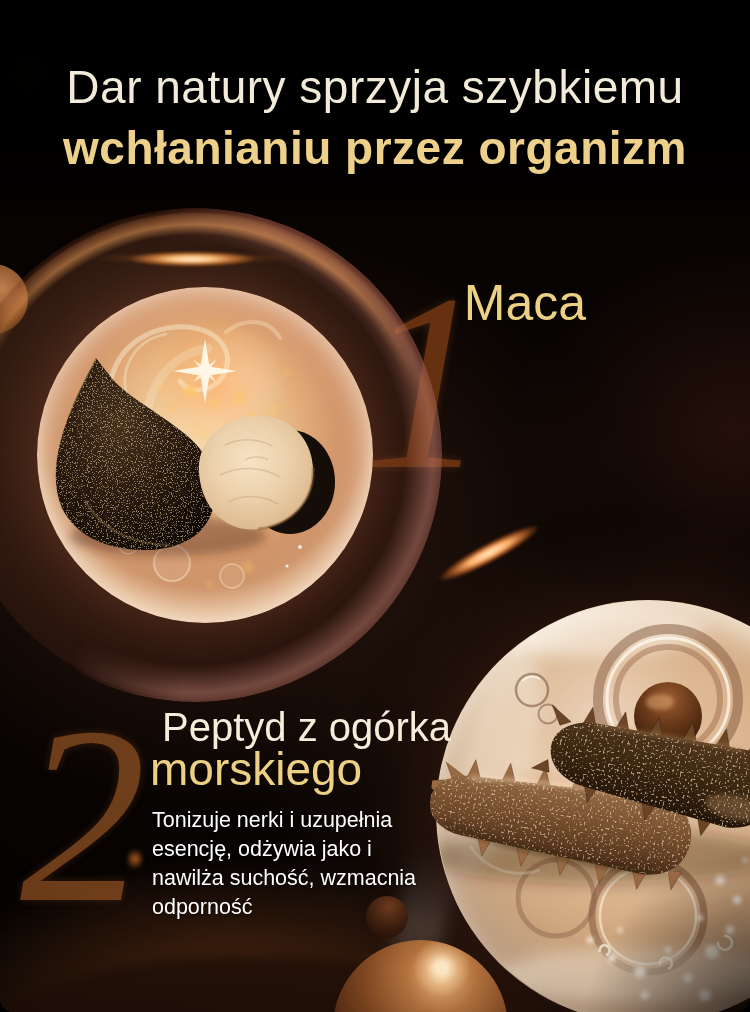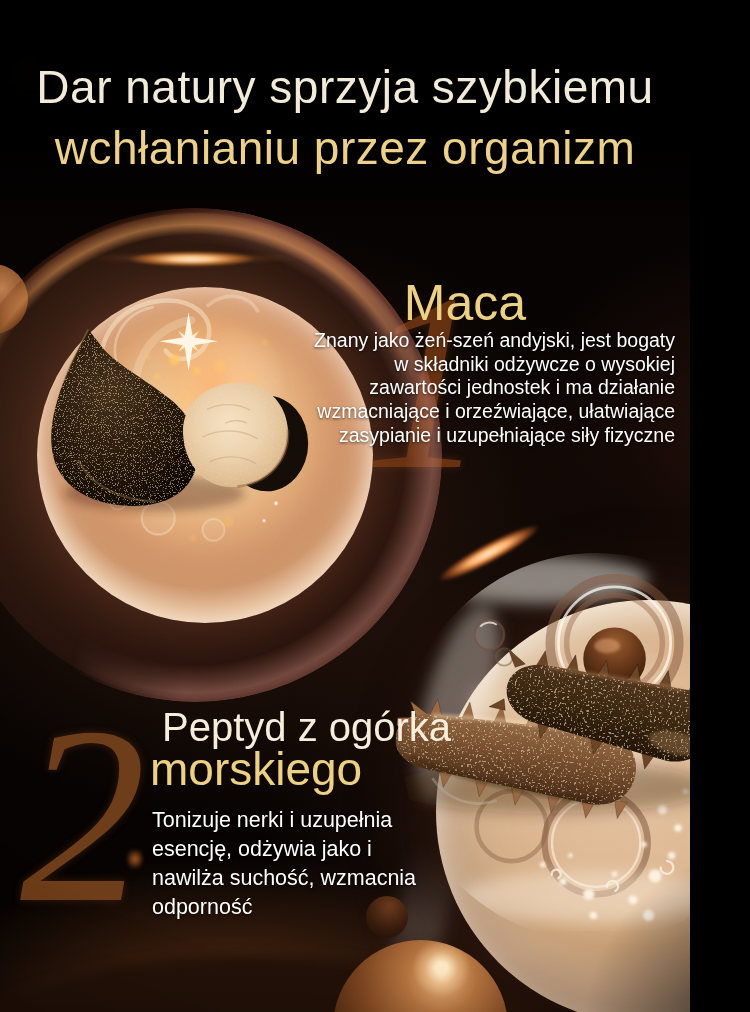--- a/index.html
+++ b/index.html
@@ -1,17 +1,17 @@
 <!DOCTYPE html>
 <html><head>
 <meta charset="utf-8">
 <style>
   html,body{margin:0;padding:0;background:#000;}
-  .canvas{position:relative;width:690px;height:1012px;overflow:hidden;
-          background:#060302;font-family:"Liberation Sans",sans-serif;}
+  .canvas{position:relative;width:750px;height:1012px;overflow:hidden;
+          background:#060302;font-family:"Liberation Sans",sans-serif;border-radius:14px;}
   .abs{position:absolute;}
   .circ{position:absolute;border-radius:50%;}
 
   
   .bg-base{inset:0;z-index:0;background:
     radial-gradient(ellipse 560px 430px at 240px 520px, #31190f 0%, rgba(49,25,15,0) 70%),
     radial-gradient(ellipse 540px 450px at 640px 820px, #2e1810 0%, rgba(46,24,16,0) 70%),
     radial-gradient(ellipse 300px 260px at 735px 430px, rgba(60,26,16,.55) 0%, rgba(60,26,16,0) 75%),
     radial-gradient(ellipse 430px 210px at 235px 1015px, #5b2f15 0%, rgba(91,47,21,0) 75%),
     #060302;}
@@ -79,21 +79,21 @@
   .numeral{position:absolute;font:italic 252px/1 "Liberation Serif",serif;z-index:2;
     color:#6e3513;opacity:.92;text-shadow:0 0 8px rgba(110,55,25,.5);}
   .numeral-1{left:362px;top:256px;}
   .numeral-2{left:20px;top:689px;color:#77421c;}
   .bokeh-2{left:128px;top:846px;width:14px;height:26px;border-radius:50%;z-index:2;
     background:radial-gradient(circle, rgba(230,120,45,.8), transparent 70%);filter:blur(2px);}
 
   
   .title{left:0;right:0;top:57px;text-align:center;z-index:10;line-height:61px;letter-spacing:.5px;}
   .title .l1{font-size:46px;color:#f2ebd9;}
-  .title .l2{font-size:46px;color:#edd18b;}
+  .title .l2{font-size:46px;color:#edd18b;font-weight:bold;}
   .maca-block{right:15px;top:283px;width:420px;text-align:right;z-index:10;}
   .h-gold{font-size:50px;line-height:40px;color:#ecd084;text-align:center;}
   .maca-body{margin-top:6px;font-size:19.5px;line-height:23.7px;color:#fff;
     text-shadow:0 1px 3px rgba(0,0,0,.65);}
   .peptyd-block{left:150px;top:706px;z-index:10;text-align:left;}
   .peptyd-block .h1{font-size:40px;line-height:42px;color:#f6eedb;margin-left:12px;}
   .peptyd-block .h2{font-size:46px;line-height:42px;color:#ecd084;}
   .peptyd-body{margin-top:16px;margin-left:2px;font-size:21.5px;line-height:29px;color:#fff;
     text-shadow:0 1px 3px rgba(0,0,0,.65);}
 
@@ -365,27 +365,20 @@
 
   <div class="abs vignette"></div>
 
   <div class="abs title">
     <div class="l1">Dar natury sprzyja szybkiemu</div>
     <div class="l2">wchłanianiu przez organizm</div>
   </div>
 
   <div class="abs maca-block">
     <div class="h-gold">Maca</div>
-    <div class="maca-body">
-      <div>Znany jako żeń-szeń andyjski, jest bogaty</div>
-      <div>w składniki odżywcze o wysokiej</div>
-      <div>zawartości jednostek i ma działanie</div>
-      <div>wzmacniające i orzeźwiające, ułatwiające</div>
-      <div>zasypianie i uzupełniające siły fizyczne</div>
-    </div>
   </div>
 
   <div class="abs peptyd-block">
     <div class="h1">Peptyd z ogórka</div>
     <div class="h2">morskiego</div>
     <div class="peptyd-body">
       <div>Tonizuje nerki i uzupełnia</div>
       <div>esencję, odżywia jako i</div>
       <div>nawilża suchość, wzmacnia</div>
       <div>odporność</div>

